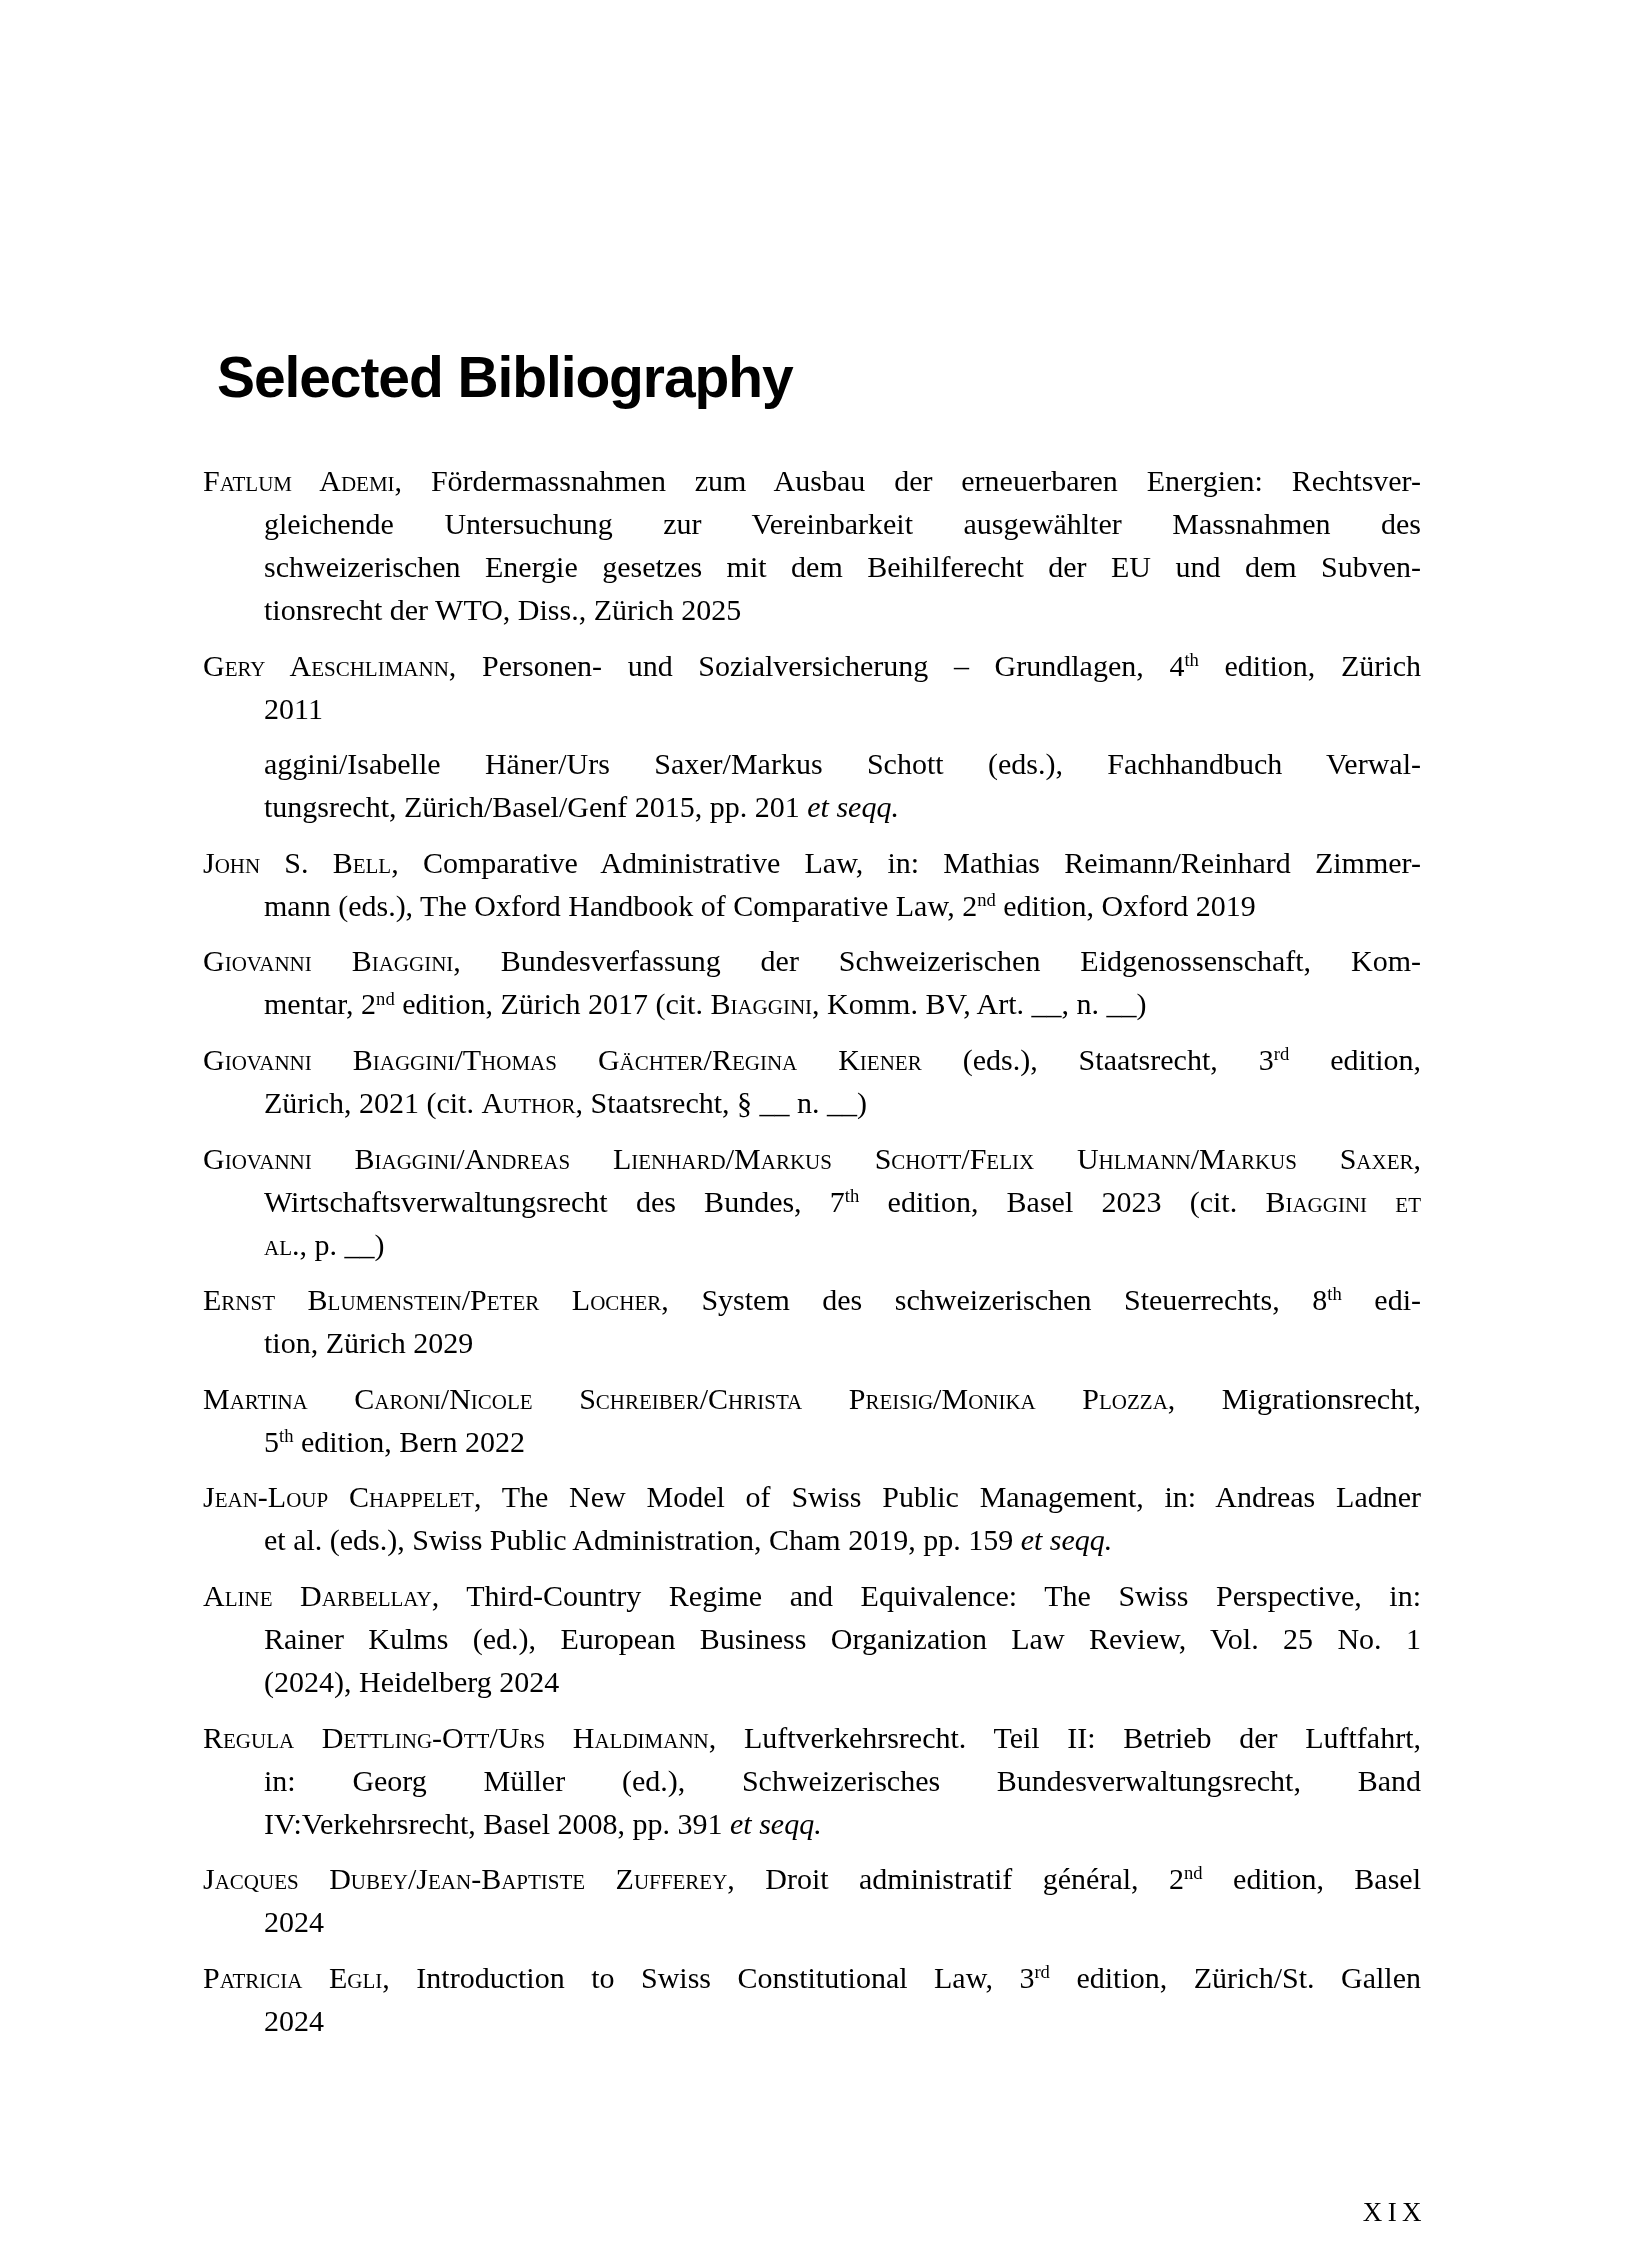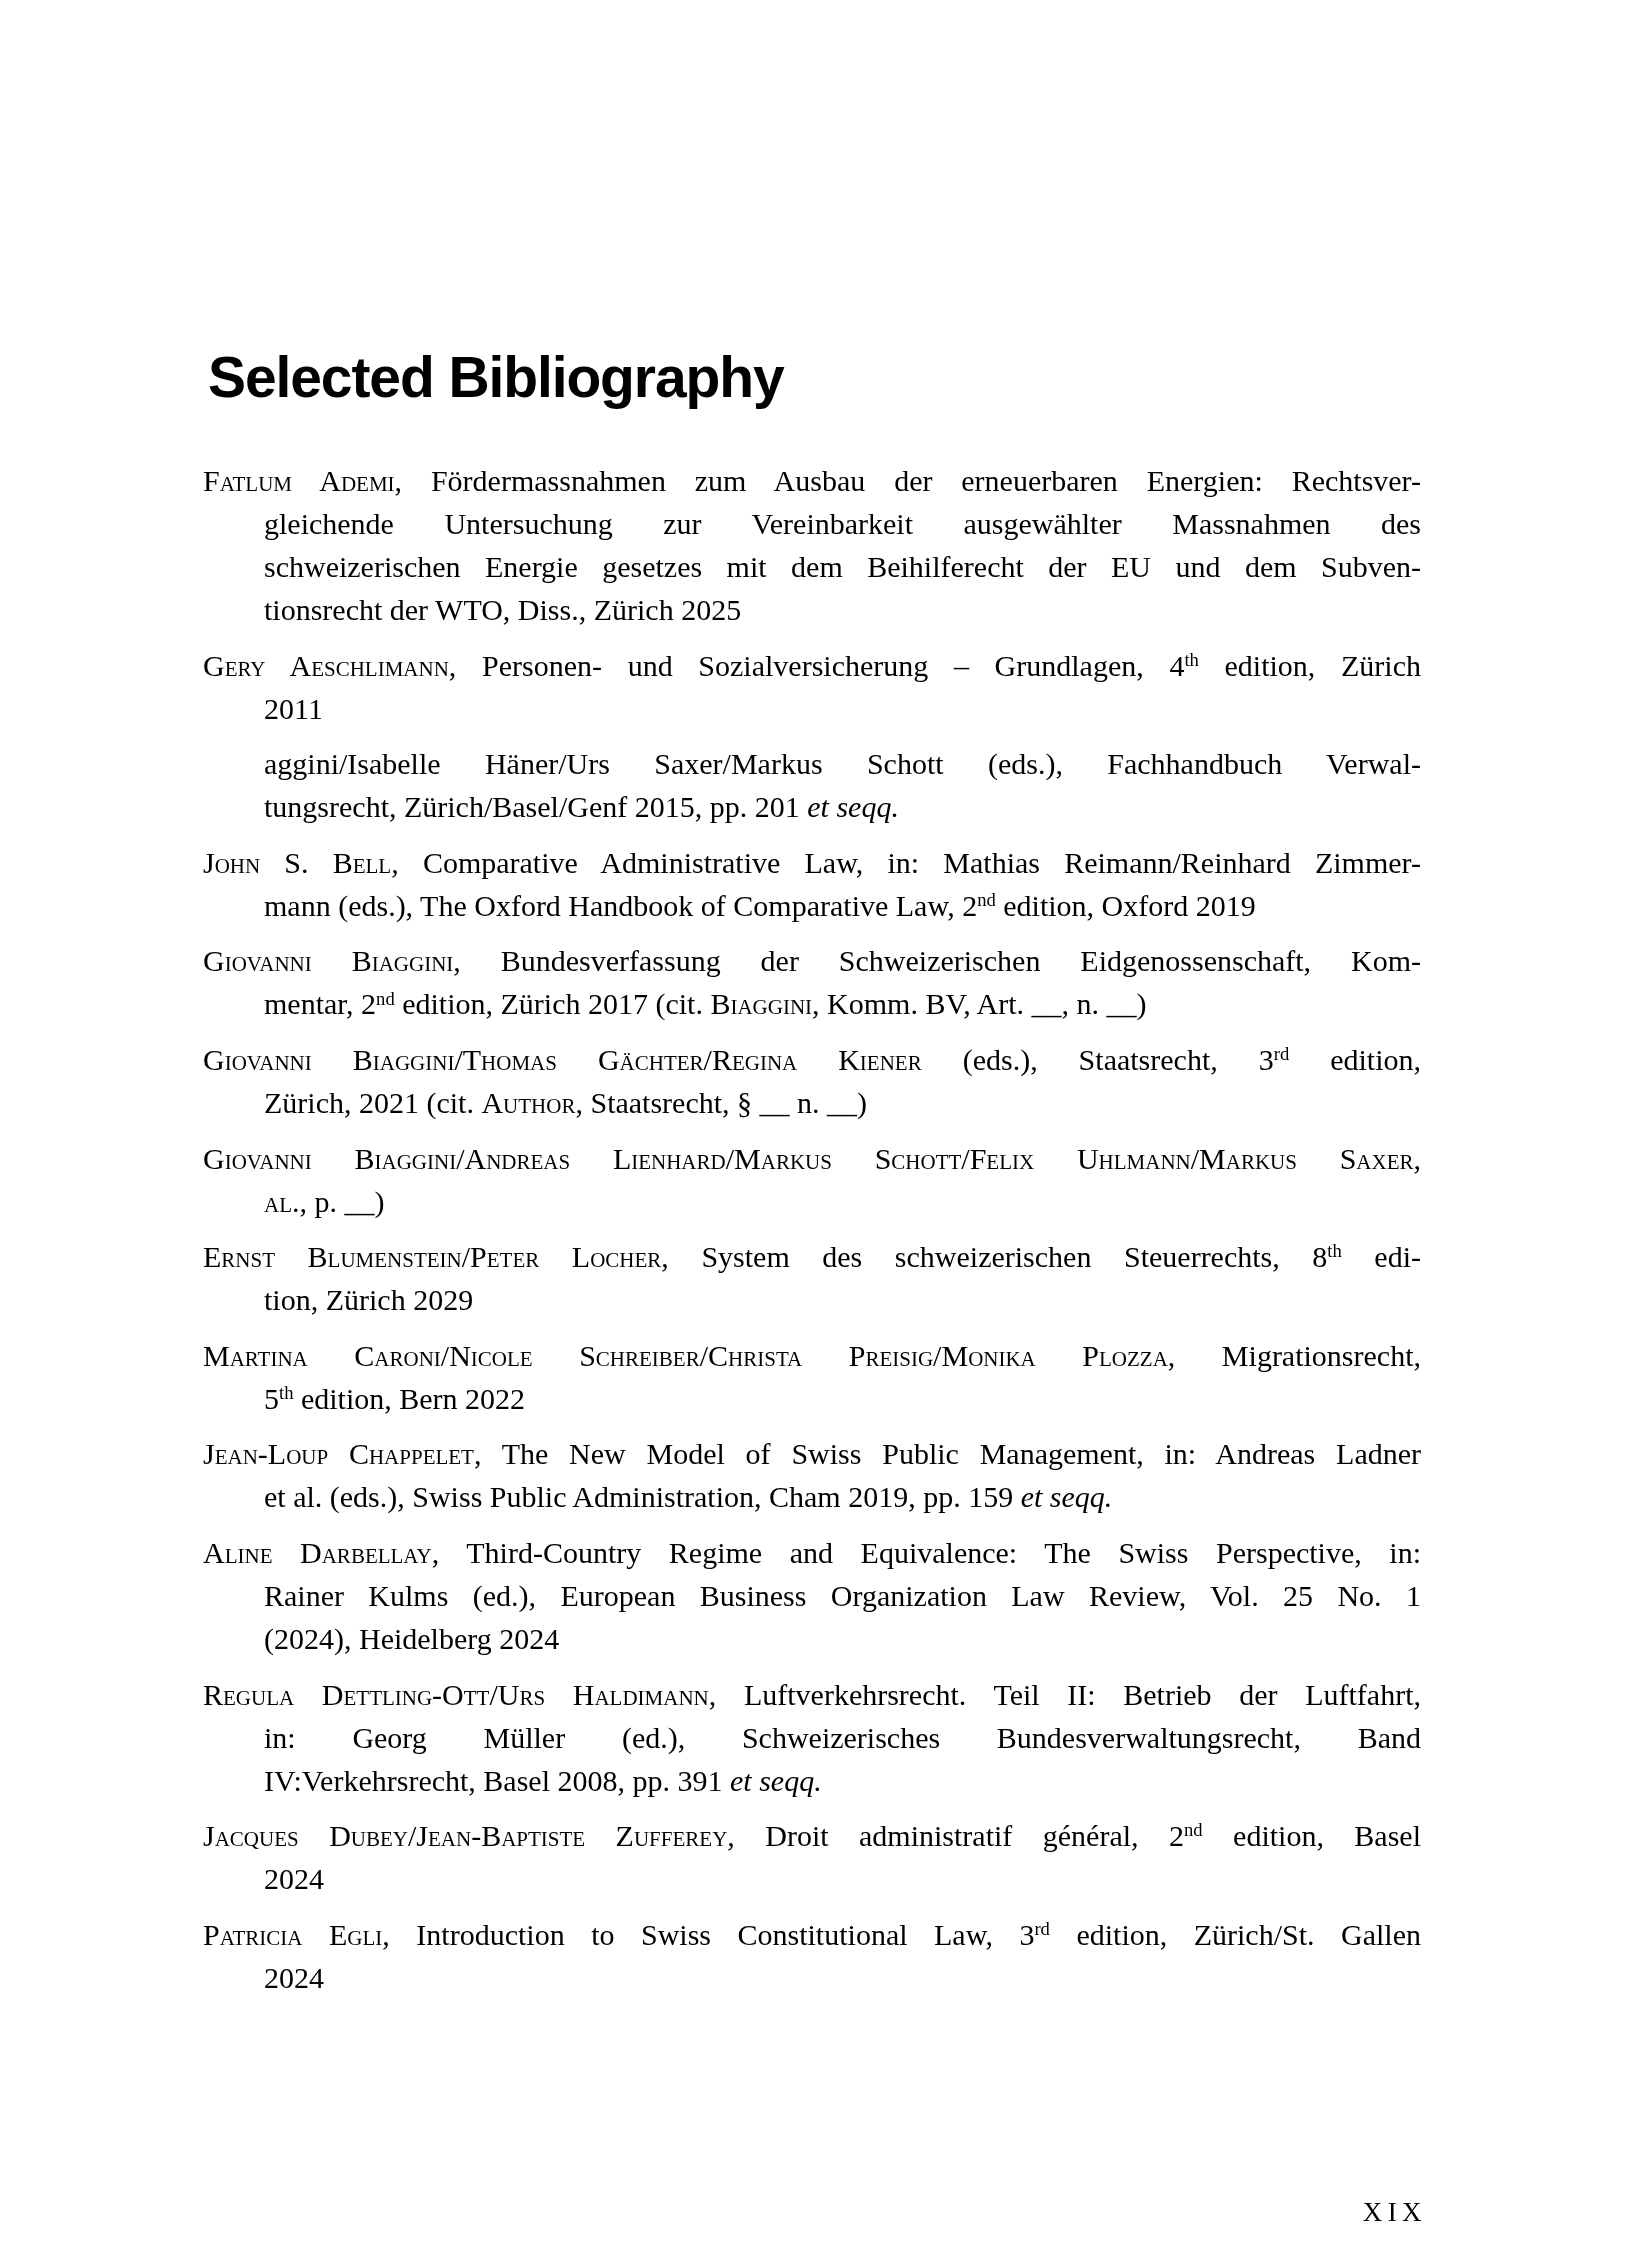--- a/index.html
+++ b/index.html
@@ -11,21 +11,21 @@
     position: relative;
     width: 1647px;
     height: 2392px;
     background: #ffffff;
     color: #000000;
     font-family: "Liberation Serif", "DejaVu Serif", serif;
     overflow: hidden;
   }
   .doc-title {
     position: absolute;
-    left: 208px;
+    left: 217px;
     top: 305px;
     font-family: "Liberation Sans", "DejaVu Sans", sans-serif;
     font-weight: 700;
     font-size: 57px;
     letter-spacing: -1.1px;
     line-height: 1.2;
     color: #000000;
     white-space: nowrap;
   }
   .entries {
@@ -103,20 +103,21 @@
       <div class="entry">
         <div class="line first"><span class="seg-sc">Giovanni Biaggini</span><span class="seg-n">, Bundesverfassung der Schweizerischen Eidgenossenschaft, Kom-</span></div>
         <div class="line last"><span class="seg-n">mentar, 2</span><sup class="seg-sup">nd</sup><span class="seg-n"> edition, Zürich 2017 (cit. </span><span class="seg-sc">Biaggini</span><span class="seg-n">, Komm. BV, Art. __, n. __)</span></div>
       </div>
       <div class="entry">
         <div class="line first"><span class="seg-sc">Giovanni Biaggini</span><span class="seg-n">/</span><span class="seg-sc">Thomas Gächter</span><span class="seg-n">/</span><span class="seg-sc">Regina Kiener</span><span class="seg-n"> (eds.), Staatsrecht, 3</span><sup class="seg-sup">rd</sup><span class="seg-n"> edition,</span></div>
         <div class="line last"><span class="seg-n">Zürich, 2021 (cit. </span><span class="seg-sc">Author</span><span class="seg-n">, Staatsrecht, § __ n. __)</span></div>
       </div>
       <div class="entry">
         <div class="line first"><span class="seg-sc">Giovanni Biaggini</span><span class="seg-n">/</span><span class="seg-sc">Andreas Lienhard</span><span class="seg-n">/</span><span class="seg-sc">Markus Schott</span><span class="seg-n">/</span><span class="seg-sc">Felix Uhlmann</span><span class="seg-n">/</span><span class="seg-sc">Markus Saxer</span><span class="seg-n">,</span></div>
+        <div class="line"><span class="seg-n">Wirtschaftsverwaltungsrecht des Bundes, 7</span><sup class="seg-sup">th</sup><span class="seg-n"> edition, Basel 2023 (cit. </span><span class="seg-sc">Biaggini et</span></div>
         <div class="line last"><span class="seg-sc">al.</span><span class="seg-n">, p. __)</span></div>
       </div>
       <div class="entry">
         <div class="line first"><span class="seg-sc">Ernst Blumenstein</span><span class="seg-n">/</span><span class="seg-sc">Peter Locher</span><span class="seg-n">, System des schweizerischen Steuerrechts, 8</span><sup class="seg-sup">th</sup><span class="seg-n"> edi-</span></div>
         <div class="line last"><span class="seg-n">tion, Zürich 2029</span></div>
       </div>
       <div class="entry">
         <div class="line first"><span class="seg-sc">Martina Caroni</span><span class="seg-n">/</span><span class="seg-sc">Nicole Schreiber</span><span class="seg-n">/</span><span class="seg-sc">Christa Preisig</span><span class="seg-n">/</span><span class="seg-sc">Monika Plozza</span><span class="seg-n">, Migrationsrecht,</span></div>
         <div class="line last"><span class="seg-n">5</span><sup class="seg-sup">th</sup><span class="seg-n"> edition, Bern 2022</span></div>
       </div>

